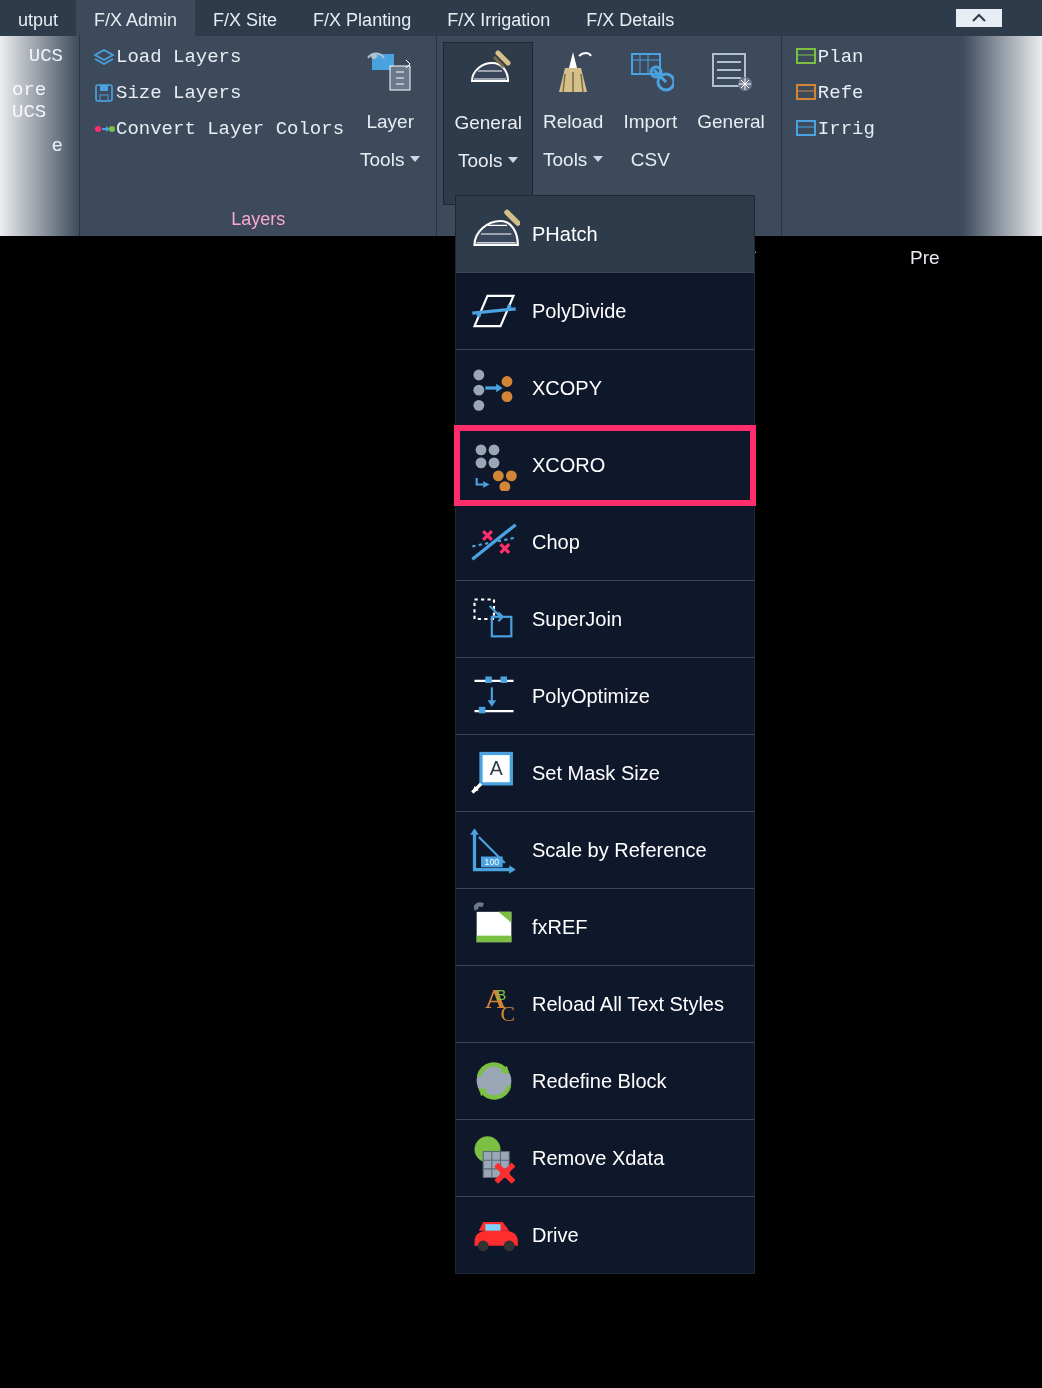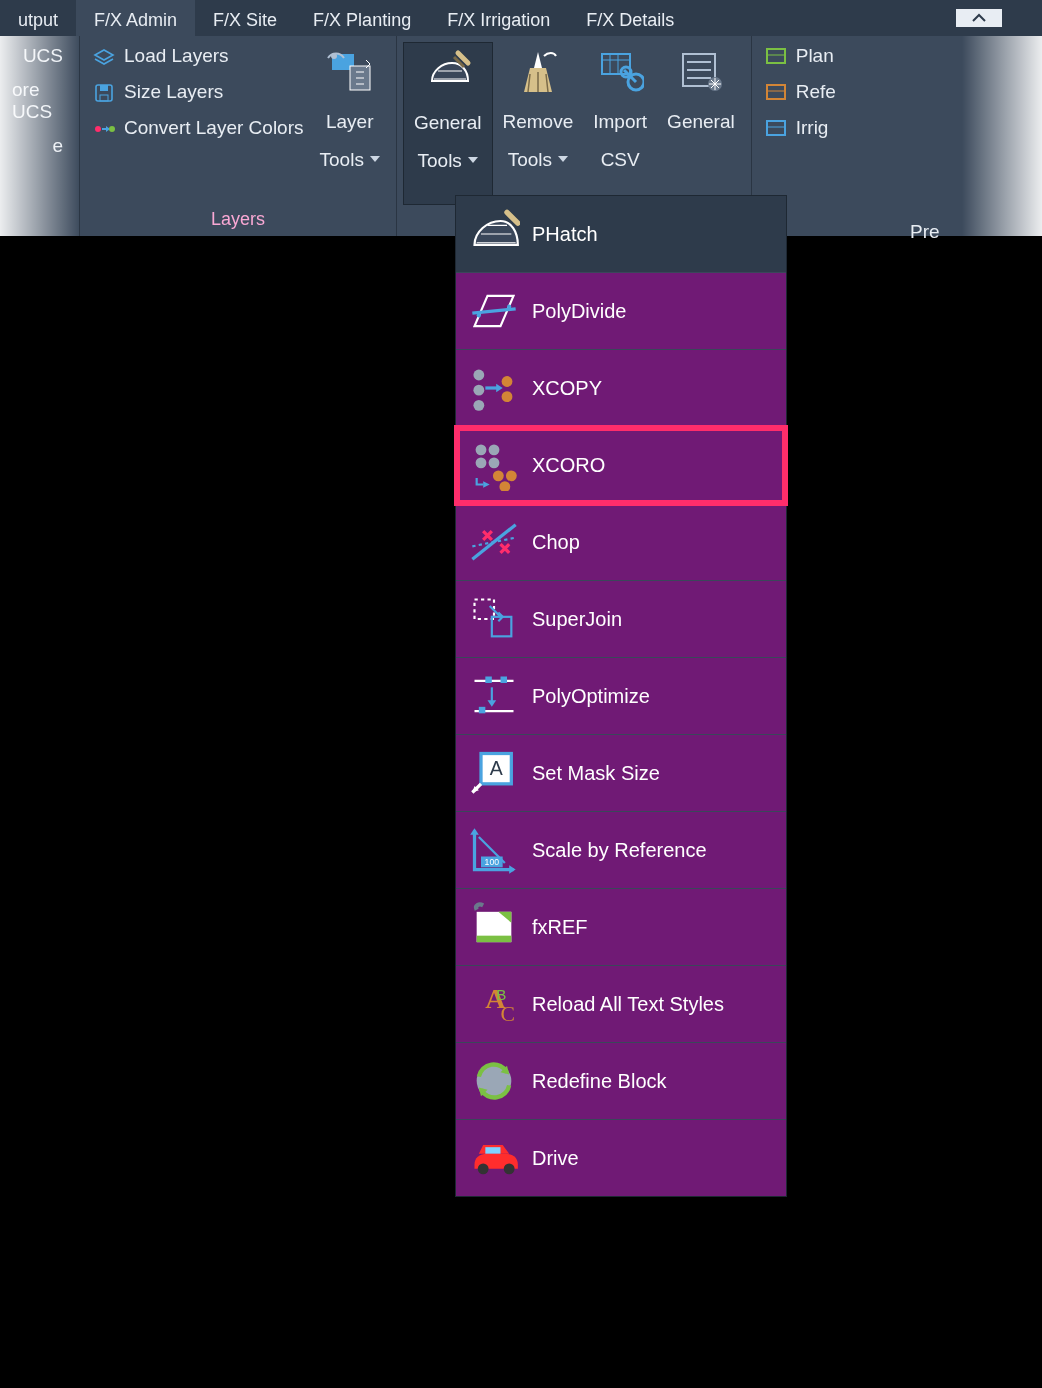--- a/index.html
+++ b/index.html
@@ -67,25 +67,25 @@
   .ribbon-group-body { display: flex; flex: 1; }
   .ribbon-group-title {
     text-align: center;
     font-size: 18px;
     color: #f9a8d4;
     padding: 4px 0 2px 0;
   }
   .ribbon-col { display: flex; flex-direction: column; gap: 6px; }
   .ribbon-item-row {
     display: flex;
-    align-items: flex-start;
-    gap: 8px;
+    align-items: center;
     padding: 3px 6px;
     font-size: 19px;
     cursor: pointer;
+    font-family: Liberation Mono, monospace;
   }
   .ribbon-bigbtn {
     display: flex;
     flex-direction: column;
     align-items: center;
     justify-content: flex-start;
     padding: 6px 10px 4px 10px;
     cursor: pointer;
     position: relative;
   }
@@ -113,22 +113,22 @@
     margin-bottom: 2px;
   }
   .icon24 { width: 24px; height: 24px; flex-shrink: 0; }
   .icon44 { width: 48px; height: 48px; flex-shrink: 0; }
 
   
   .dropdown {
     position: absolute;
     top: 195px;
     left: 455px;
-    width: 332px;
-    background: #701a75;
+    width: 300px;
+    background: #0f172a;
     border: 1px solid #1e2833;
     z-index: 10;
   }
   .dropdown-item {
     display: flex;
     align-items: center;
     gap: 12px;
     padding: 12px 12px;
     border-bottom: 1px solid #3a475a;
     font-size: 20px;
@@ -149,21 +149,21 @@
   
   .peek-ta {
     position: absolute;
     top: 200px;
     left: 740px;
     color: #e8edf3;
     font-size: 19px;
   }
   .peek-pre {
     position: absolute;
-    top: 185px;
+    top: 211px;
     left: 910px;
     color: #e8edf3;
     font-size: 19px;
   }
 </style>
 </head>
 <body>
 
 <div class="tabbar">
   <div class="tab">utput</div>
@@ -286,21 +286,21 @@
       <div class="ribbon-bigbtn">
         <span class="icon44">
           <svg viewBox="0 0 48 48">
               <path d="M24 4 L28 20 L20 20 Z" fill="#fff"></path>
               <path d="M16 20 L32 20 L38 44 L10 44 Z" fill="#d6c08a"></path>
               <path d="M14 44 L16 26 M24 44 L24 24 M34 44 L32 26" stroke="#7a6a48" stroke-width="1.5"></path>
               <path d="M30 8 C34 4 40 4 42 8" stroke="#fff" fill="none" stroke-width="2"></path>
             </svg>
         </span>
         <div class="biglabel">
-            <span>Remove</span>
+            <span>Reload</span>
           </div>
         <div class="biglabel">
             <span>Tools</span>
             <span class="mini-caret"></span>
           </div>
       </div>
       <div class="ribbon-bigbtn">
         <span class="icon44">
           <svg viewBox="0 0 48 48">
               <rect x="6" y="6" width="28" height="20" fill="none" stroke="#4aa3e0" stroke-width="2"></rect>
@@ -519,20 +519,31 @@
           <circle cx="24" cy="24" r="16" fill="#9aa7b6"></circle>
           <path d="M10 20 A14 14 0 0 1 36 16" stroke="#7bc043" stroke-width="4" fill="none"></path>
           <path d="M36 10 L38 18 L30 16 Z" fill="#7bc043"></path>
           <path d="M38 28 A14 14 0 0 1 12 32" stroke="#7bc043" stroke-width="4" fill="none"></path>
           <path d="M12 38 L10 30 L18 32 Z" fill="#7bc043"></path>
         </svg>
     </span>
     <span>Redefine Block</span>
   </div>
 
+  <div class="dropdown-item">
+    <span class="dd-icon">
+      <svg viewBox="0 0 48 48">
+          <circle cx="18" cy="16" r="12" fill="#7bc043"></circle>
+          <rect x="14" y="18" width="24" height="24" fill="#9aa7b6" stroke="#5a6878" stroke-width="1"></rect>
+          <path d="M14 26 L38 26 M14 34 L38 34 M22 18 L22 42 M30 18 L30 42" stroke="#5a6878"></path>
+          <path d="M26 30 L42 46 M42 30 L26 46" stroke="#ff2d2d" stroke-width="5"></path>
+        </svg>
+    </span>
+    <span>Remove Xdata</span>
+  </div>
 
   <div class="dropdown-item">
     <span class="dd-icon">
       <svg viewBox="0 0 48 48">
           <path d="M6 30 C6 24 10 20 18 20 L34 20 C42 20 46 24 46 30 L46 34 L6 34 Z" fill="#ff2d2d"></path>
           <path d="M10 20 L14 12 L32 12 L38 20" fill="#ff2d2d"></path>
           <circle cx="14" cy="34" r="5" fill="#333"></circle>
           <circle cx="38" cy="34" r="5" fill="#333"></circle>
           <rect x="16" y="14" width="14" height="6" fill="#7fd3ff"></rect>
         </svg>

